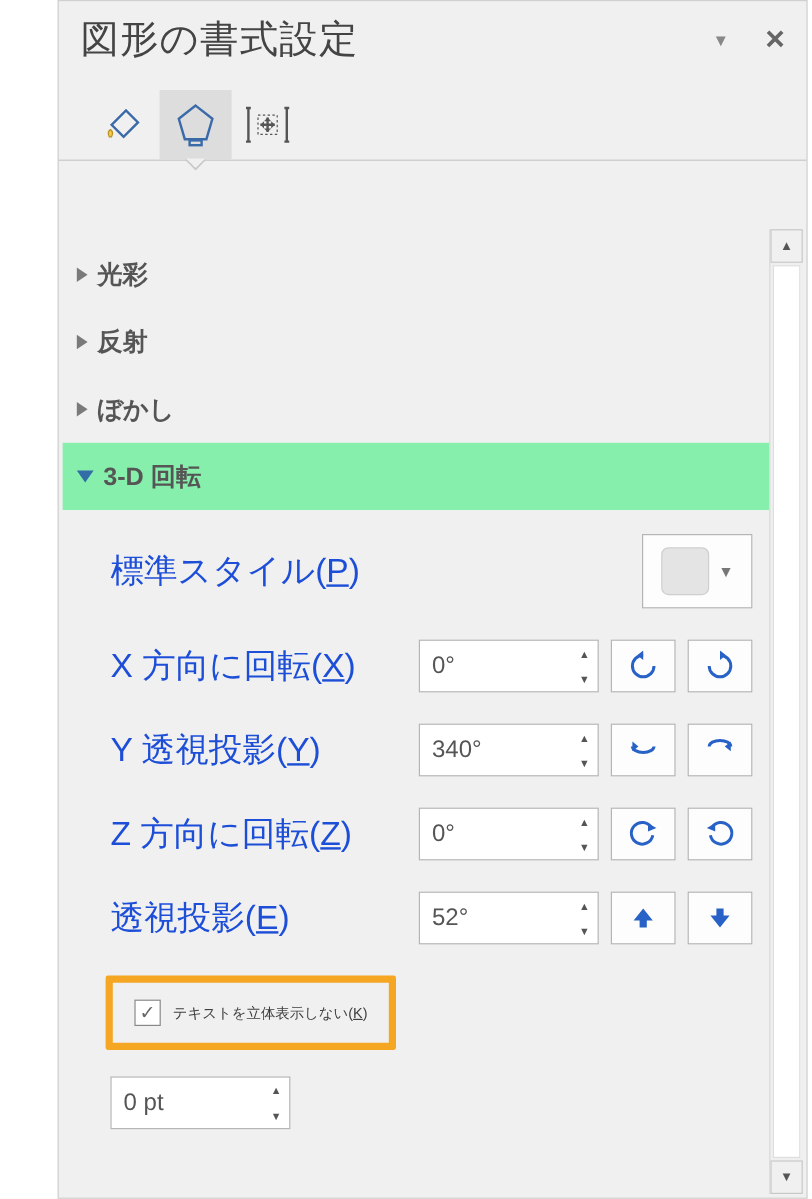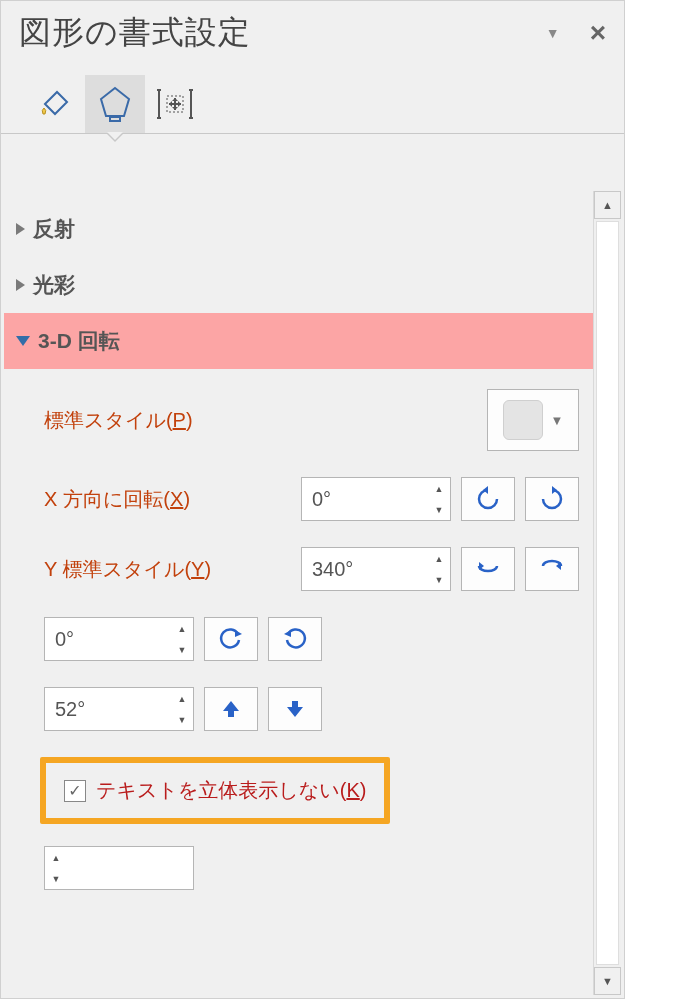--- a/index.html
+++ b/index.html
@@ -1,19 +1,19 @@
 <!DOCTYPE html>
 <html><head>
 <meta charset="utf-8">
 <style>
   * { box-sizing: border-box; font-family: "Yu Gothic UI", "Meiryo", sans-serif; }
   body { margin: 0; background: #fff; }
   .pane {
     width: 625px; height: 999px; position: relative;
-    background: #f0f0f0; border: 1px solid #d0d0d0;
+    background: #f0f0f0; border: 1px solid #d0d0d0; margin-left: 48px;
   }
   .header {
     display: flex; align-items: center; justify-content: space-between;
     padding: 10px 18px 0 18px;
   }
   .title { font-size: 32px; color: #444; letter-spacing: 1px; }
   .header-right { display: flex; align-items: center; gap: 30px; }
   .dropdown-tri { color: #888; font-size: 14px; cursor: pointer; }
   .close-x { font-size: 28px; color: #666; cursor: pointer; font-weight: bold; }
   .tabs {
@@ -43,30 +43,30 @@
     display:flex;
   }
   .content {
     flex:1; overflow:hidden; padding-top:10px;
   }
   .section-head {
     display: flex; align-items: center; gap: 8px;
     padding: 14px 12px; font-size: 21px; font-weight: bold;
     color: #555; cursor: pointer;
   }
-  .section-head.expanded { background: #fca5a5; }
+  .section-head.expanded { background: #86efac; }
   .tri-r { display:inline-block; width:0;height:0;
     border-top:6px solid transparent;border-bottom:6px solid transparent;
     border-left:9px solid #7a7a7a; }
   .tri-d { display:inline-block; width:0;height:0;
     border-left:7px solid transparent;border-right:7px solid transparent;
     border-top:10px solid #326da8; }
   .section-body { padding: 20px 14px 10px 40px; }
   .row { display:flex; align-items:center; margin-bottom: 26px; }
-  .row-label { font-size: 20px; color: #c2410c; flex:1; }
+  .row-label { font-size: 28px; color: #1d4ed8; flex:1; }
   .row-label .ul, .check-label .ul, .btn .ul { text-decoration: underline; }
   .preset-btn {
     width: 92px; height: 62px; border:1px solid #b5b5b5; background:#fdfdfd;
     display:flex; align-items:center; justify-content:center; gap:4px;
   }
   .preset-swatch{ width:40px;height:40px;background:#e4e4e4;border:1px solid #cfcfcf;border-radius:6px;}
   .preset-caret{ color:#777; font-size:13px; margin-left:4px;}
   .spinner {
     width: 150px; height: 44px; border:1px solid #b5b5b5; background:#fff;
     display:flex; align-items:center;
@@ -78,21 +78,21 @@
   .icon-btn{
     width:54px;height:44px;border:1px solid #b5b5b5;background:#fdfdfd;
     display:flex;align-items:center;justify-content:center;margin-left:10px;
     color:#2962c7;cursor:pointer;
   }
   .check-row{ display:flex;align-items:center;gap:10px;margin:4px 0 22px -4px;
     padding:14px 18px; }
   .highlight{ border:6px solid #f5a623; border-radius:2px; width:fit-content; }
   .checkbox{ width:22px;height:22px;border:1px solid #888;background:#fff;
     display:flex;align-items:center;justify-content:center;font-size:16px;color:#666;cursor:pointer;}
-  .check-label{ font-size:20px;color:#b91c1c; }
+  .check-label{ font-size:12px;color:#404040; }
   .vscroll{ width:28px; background:#efefef; border-left:1px solid #d9d9d9;
     display:flex;flex-direction:column; }
   .vs-btn{ height:28px;display:flex;align-items:center;justify-content:center;
     background:#f0f0f0;border:1px solid #c8c8c8;font-size:11px;color:#555;cursor:pointer;}
   .vs-track{ flex:1; background:#fff; margin:2px; border:1px solid #dedede;}
 </style>
 </head>
 <body>
 
 <div class="pane">
@@ -135,25 +135,29 @@
         <polygon points="20,24 17,21 23,21" fill="#555"></polygon>
       </svg>
     </div>
   </div>
 
   <div class="scroll-area">
     <div class="content">
 
       <div class="section-head">
         <span class="tri-r"></span>
-        <span>反射</span>
+        <span>光彩</span>
       </div>
       <div class="section-head">
         <span class="tri-r"></span>
-        <span>光彩</span>
+        <span>反射</span>
+      </div>
+      <div class="section-head">
+        <span class="tri-r"></span>
+        <span>ぼかし</span>
       </div>
       <div class="section-head expanded">
         <span class="tri-d"></span>
         <span>3-D 回転</span>
       </div>
 
       <div class="section-body">
 
         <div class="row">
           <div class="row-label">
@@ -185,21 +189,21 @@
           <div class="icon-btn">
             <svg width="26" height="26" viewBox="0 0 26 26">
                 <path d="M13 4 A9 9 0 1 1 4 13" fill="none" stroke="#2962c7" stroke-width="2.5"></path>
                 <polygon points="13,0 13,8 18,4" fill="#2962c7"></polygon>
               </svg>
           </div>
         </div>
 
         <div class="row">
           <div class="row-label">
-            <span>Y 標準スタイル(</span><span class="ul">Y</span><span>)</span>
+            <span>Y 透視投影(</span><span class="ul">Y</span><span>)</span>
           </div>
           <div class="spinner">
             <div class="spinner-val">340°</div>
             <div class="spinner-btns">
               <div class="spin-b">▲</div>
               <div class="spin-b">▼</div>
             </div>
           </div>
           <div class="icon-btn">
             <svg width="26" height="26" viewBox="0 0 26 26">
@@ -209,20 +213,23 @@
           </div>
           <div class="icon-btn">
             <svg width="26" height="26" viewBox="0 0 26 26">
                 <path d="M4 10 A9 5 0 1 1 22 10" fill="none" stroke="#2962c7" stroke-width="2.5"></path>
                 <polygon points="22,6 22,14 17,10" fill="#2962c7"></polygon>
               </svg>
           </div>
         </div>
 
         <div class="row">
+          <div class="row-label">
+            <span>Z 方向に回転(</span><span class="ul">Z</span><span>)</span>
+          </div>
           <div class="spinner">
             <div class="spinner-val">0°</div>
             <div class="spinner-btns">
               <div class="spin-b">▲</div>
               <div class="spin-b">▼</div>
             </div>
           </div>
           <div class="icon-btn">
             <svg width="26" height="26" viewBox="0 0 26 26">
                 <path d="M20 8 A9 9 0 1 0 21 14" fill="none" stroke="#2962c7" stroke-width="2.5"></path>
@@ -231,20 +238,23 @@
           </div>
           <div class="icon-btn">
             <svg width="26" height="26" viewBox="0 0 26 26">
                 <path d="M6 8 A9 9 0 1 1 5 14" fill="none" stroke="#2962c7" stroke-width="2.5"></path>
                 <polygon points="9,4 2,8 9,11" fill="#2962c7"></polygon>
               </svg>
           </div>
         </div>
 
         <div class="row">
+          <div class="row-label">
+            <span>透視投影(</span><span class="ul">E</span><span>)</span>
+          </div>
           <div class="spinner">
             <div class="spinner-val">52°</div>
             <div class="spinner-btns">
               <div class="spin-b">▲</div>
               <div class="spin-b">▼</div>
             </div>
           </div>
           <div class="icon-btn">
             <svg width="22" height="22" viewBox="0 0 22 22">
                 <polygon points="11,3 19,13 14,13 14,19 8,19 8,13 3,13" fill="#2962c7"></polygon>
@@ -259,20 +269,21 @@
 
         <div class="check-row highlight">
           <div class="checkbox">✓</div>
           <div class="check-label">
             <span>テキストを立体表示しない(</span><span class="ul">K</span><span>)</span>
           </div>
         </div>
 
         <div class="row">
           <div class="spinner">
+            <div class="spinner-val">0 pt</div>
             <div class="spinner-btns">
               <div class="spin-b">▲</div>
               <div class="spin-b">▼</div>
             </div>
           </div>
         </div>
 
       </div>
     </div>
 

